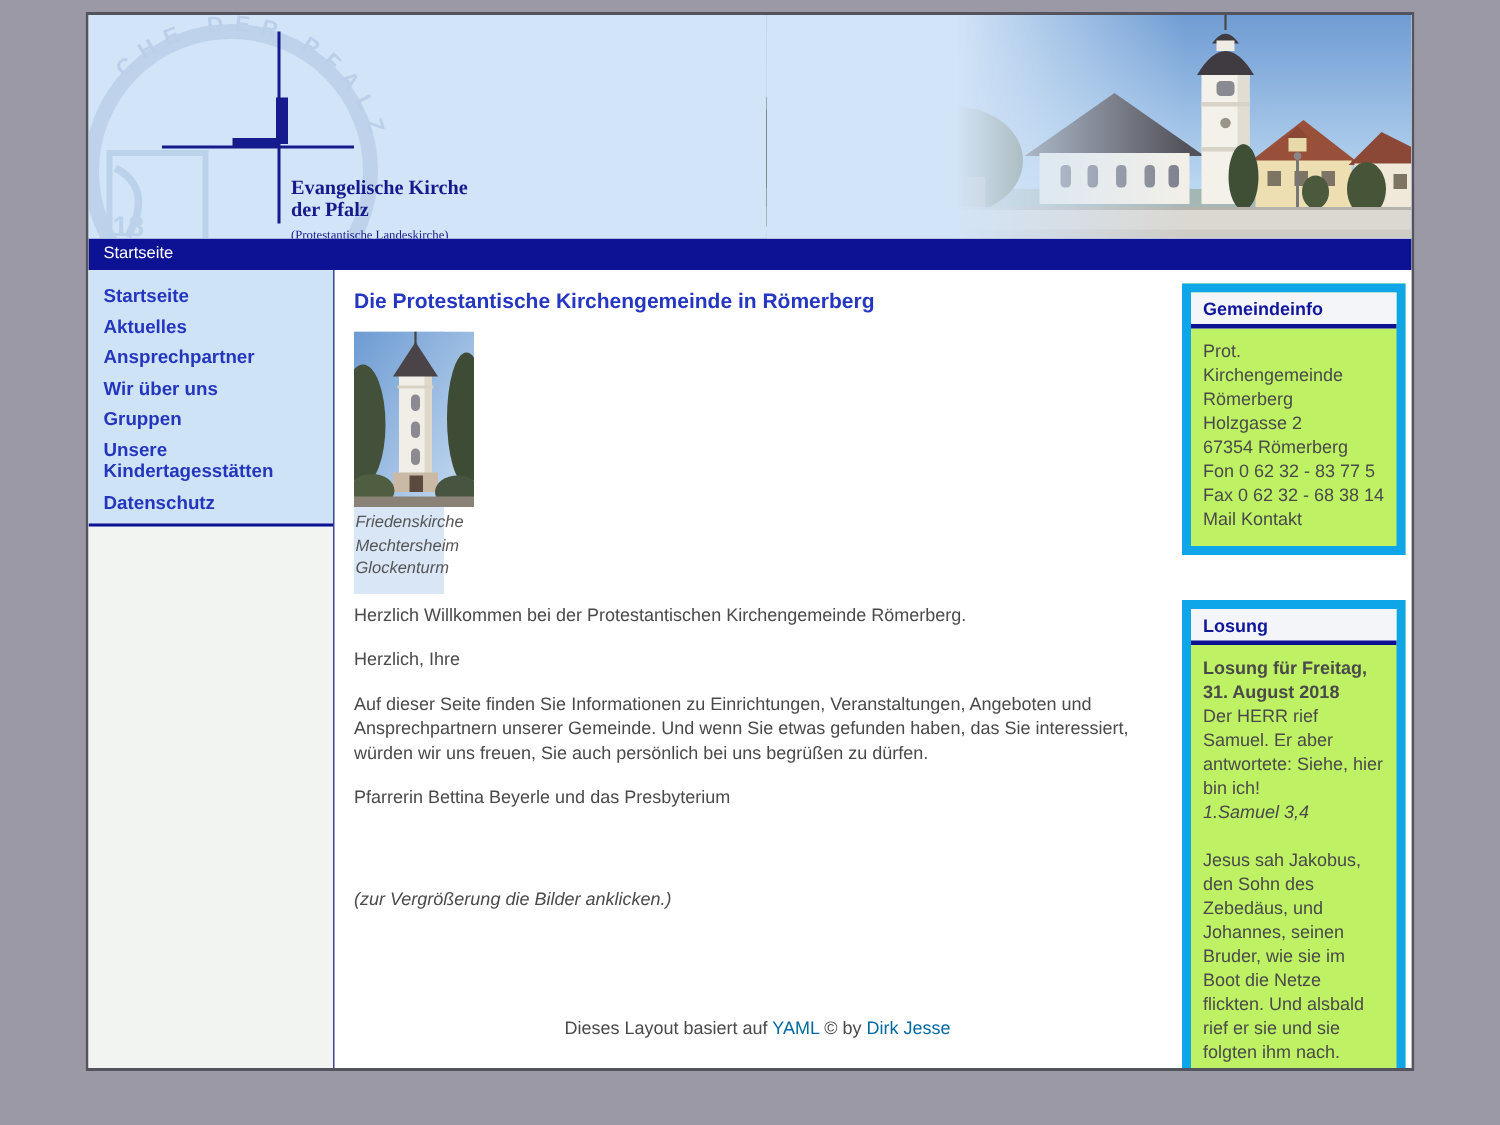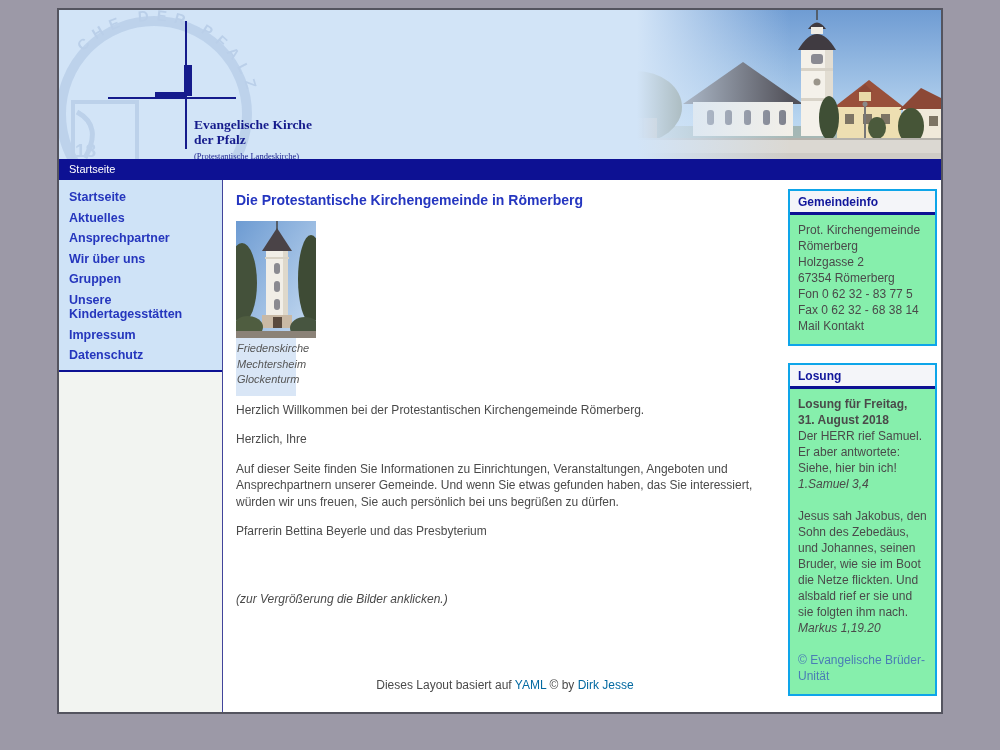--- a/index.html
+++ b/index.html
@@ -45,21 +45,21 @@
 
   .middle p { margin:0 0 13px; font-size:12px; color:#4a4a4a; line-height:16.5px; }
   .middle .sig { margin-top:0; }
   .note { clear:both; font-style:italic; font-size:12px; color:#4a4a4a; margin-top:39px; }
 
   .footer { margin-top:auto; text-align:center; font-size:12px; color:#4a4a4a;
             padding-bottom:10px; }
   .footer a { color:#0369a1; text-decoration:none; }
 
   .rightcol { width:153px; padding:9px 4px 0 0; }
-  .infobox { border:2px solid #0ea5e9; background:#86efac; margin-bottom:17px; }
+  .infobox { border:6px solid #0ea5e9; background:#bef264; margin-bottom:30px; }
   .infobox-header { background:#f4f5f9; border-bottom:3px solid #0d1193;
                     font-weight:bold; font-size:12px; color:#11169b;
                     padding:3px 8px 2px; line-height:16px; }
   .infobox-body { padding:7px 8px 10px; font-size:12px; color:#4a4a4a; line-height:16px; }
   .infobox-body p { margin:0; }
   .gap-after { margin-bottom:16px !important; }
   .italic { font-style:italic; }
   .bold { font-weight:bold; }
   .losung-link { color:#4a7db5; text-decoration:none; display:inline-block; margin-top:0; }
 </style>
@@ -180,21 +180,20 @@
           <a href="#">Aktuelles</a>
 
           <a href="#">Ansprechpartner</a>
 
           <a href="#">Wir über uns</a>
 
           <a href="#">Gruppen</a>
 
           <a href="#">Unsere Kindertagesstätten</a>
 
-          <a href="#">Impressum</a>
 
           <a href="#">Datenschutz</a>
         </nav>
     </div>
 
     <div class="middle">
       <h1>Die Protestantische Kirchengemeinde in Römerberg</h1>
 
       <div class="figure">
         <svg viewBox="0 0 80 117" aria-hidden="true">

